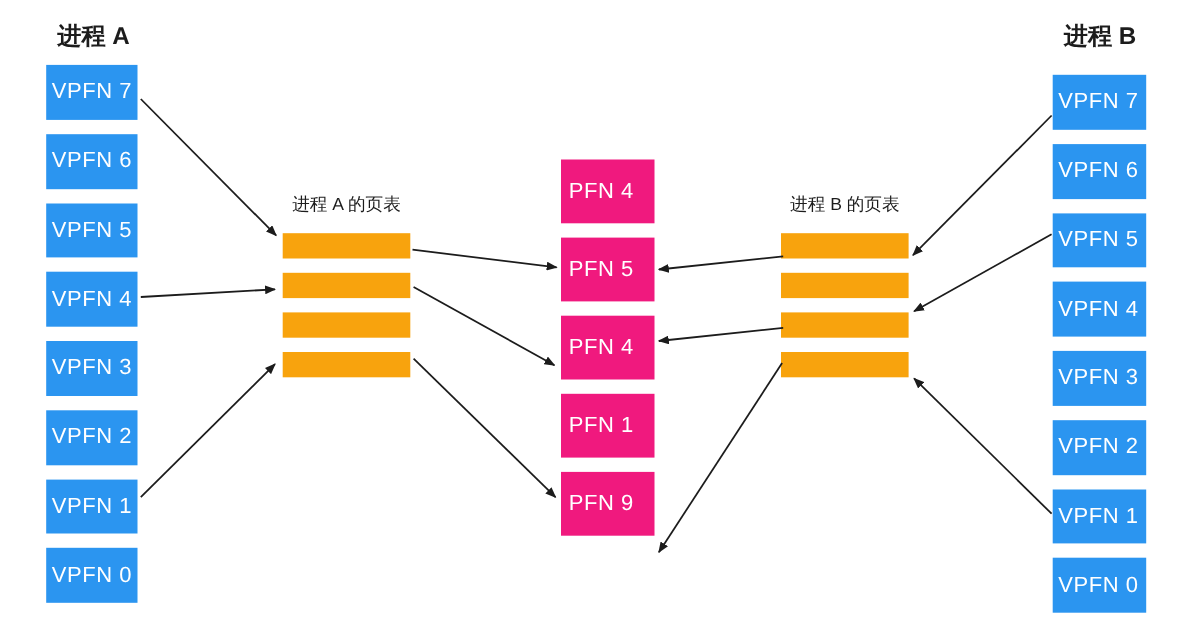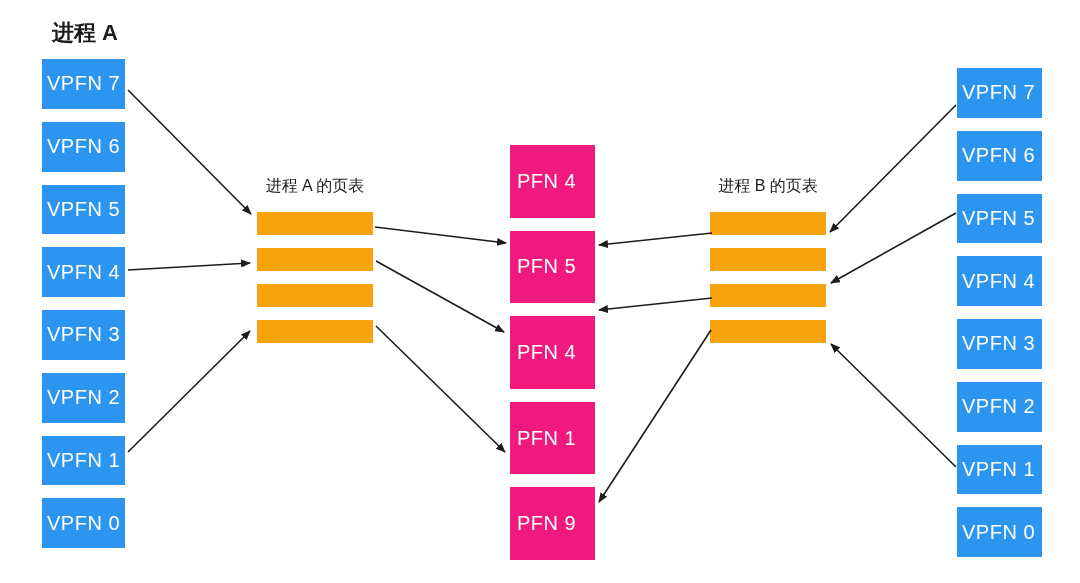--- a/index.html
+++ b/index.html
@@ -13,20 +13,21 @@
   .ptrow{flex:1;background:var(--orange,#F8A30D);}
   .arrows{position:absolute;left:0;top:0;width:1080px;height:583px;pointer-events:none;}
   .arrow{stroke:var(--arrow,#1c1c1c);stroke-width:1.6;fill:none;}
 </style>
 </head>
 <body>
 
 <div class="canvas">
 
   <div class="col-title" style="left:30px;top:18px;width:110px;text-align:center;">进程 A</div>
+  <div class="col-title" style="left:955px;top:18px;width:90px;">进程 B</div>
   <div class="pt-label" style="left:247px;top:176px;width:136px;">进程 A 的页表</div>
   <div class="pt-label" style="left:700px;top:176px;width:136px;">进程 B 的页表</div>
 
   <div class="stack" style="left:42px;top:59px;width:83px;height:489px;">
     <div class="cell vpfn">VPFN 7</div>
     <div class="cell vpfn">VPFN 6</div>
     <div class="cell vpfn">VPFN 5</div>
     <div class="cell vpfn">VPFN 4</div>
     <div class="cell vpfn">VPFN 3</div>
     <div class="cell vpfn">VPFN 2</div>
@@ -34,21 +35,21 @@
     <div class="cell vpfn">VPFN 0</div>
   </div>
 
   <div class="stack" style="left:257px;top:212px;width:116px;height:131px;">
     <div class="ptrow"></div>
     <div class="ptrow"></div>
     <div class="ptrow"></div>
     <div class="ptrow"></div>
   </div>
 
-  <div class="stack" style="left:510px;top:145px;width:85px;height:415px;">
+  <div class="stack" style="left:510px;top:145px;width:85px;height:342px;">
     <div class="cell pfn">PFN 4</div>
     <div class="cell pfn">PFN 5</div>
     <div class="cell pfn">PFN 4</div>
     <div class="cell pfn">PFN 1</div>
     <div class="cell pfn">PFN 9</div>
   </div>
 
   <div class="stack" style="left:710px;top:212px;width:116px;height:131px;">
     <div class="ptrow"></div>
     <div class="ptrow"></div>

